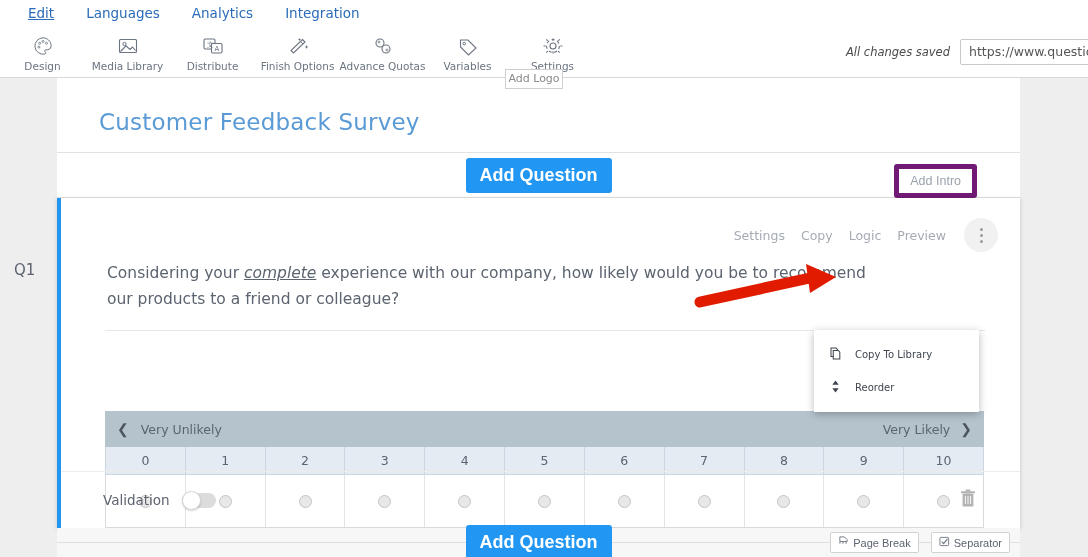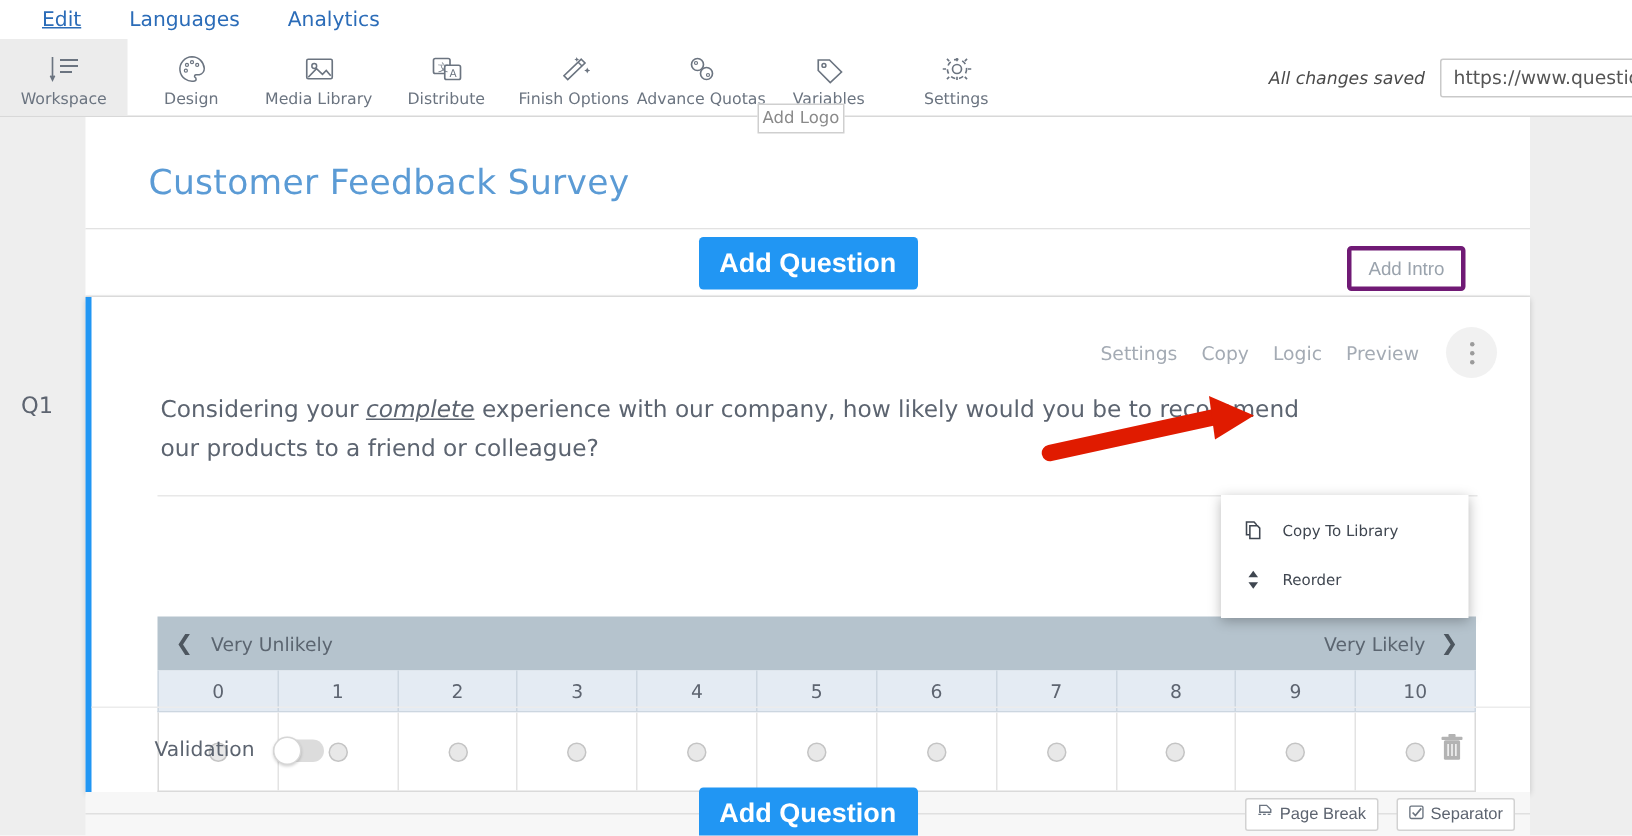--- a/index.html
+++ b/index.html
@@ -84,21 +84,21 @@
     display: flex; align-items: center; justify-content: center;
   }
   .btn-blue {
     background: #2196f3; color: #ffffff; font-size: 18px; font-weight: bold;
     border: none; border-radius: 3px; padding: 7px 14px; cursor: pointer;
     white-space: nowrap;
   }
   .btn-ghost {
     position: absolute; right: 43px; top: 11px;
     background: #ffffff; color: #9aa3ad; font-size: 12.5px;
-    border: 3px solid #701a75; border-radius: 3px; padding: 5px 11px; cursor: pointer;
+    border: 5px solid #701a75; border-radius: 3px; padding: 5px 11px; cursor: pointer;
   }
 
   
   .q-card {
     position: absolute; top: 120px; left: 57px; width: 963px; height: 330px;
     background: #ffffff; border-left: 4px solid #2196f3;
     box-shadow: 0 1px 4px rgba(0,0,0,.18);
   }
   .q-actions {
     position: absolute; top: 20px; right: 22px; display: flex;
@@ -197,35 +197,25 @@
 </style>
 </head>
 <body>
 
 <div class="app">
 
   <div class="topnav">
     <div class="topnav-item active">Edit</div>
     <div class="topnav-item">Languages</div>
     <div class="topnav-item">Analytics</div>
+    <div class="topnav-item">Integration</div>
   </div>
 
   <div class="toolbar">
 
-    <div class="tool active">
-      <span class="ico">
-        <svg width="24" height="20" viewBox="0 0 24 20">
-            <path d="M4 2 L4 16 M2.6 14.4 L4 17.4 L5.4 14.4" fill="none" stroke="#6b7480" stroke-width="1.1"></path>
-            <line x1="9" y1="4" x2="21" y2="4" stroke="#6b7480" stroke-width="1.2"></line>
-            <line x1="9" y1="8" x2="21" y2="8" stroke="#6b7480" stroke-width="1.2"></line>
-            <line x1="9" y1="12" x2="17" y2="12" stroke="#6b7480" stroke-width="1.2"></line>
-          </svg>
-      </span>
-      <span class="lbl">Workspace</span>
-    </div>
 
     <div class="tool">
       <span class="ico">
         <svg width="24" height="20" viewBox="0 0 24 22">
             <path d="M12 2a9 9 0 1 0 2 17.8c1.4-.3 1.2-2 .3-2.6-.9-.7-.4-2 .8-2h2.3A4.6 4.6 0 0 0 21 10.5C20.6 5.8 16.8 2 12 2z" fill="none" stroke="#6b7480" stroke-width="1.1"></path>
             <circle cx="8.3" cy="8" r="1.1" fill="none" stroke="#6b7480" stroke-width=".9"></circle>
             <circle cx="12" cy="6" r="1.1" fill="none" stroke="#6b7480" stroke-width=".9"></circle>
             <circle cx="15.8" cy="8" r="1.1" fill="none" stroke="#6b7480" stroke-width=".9"></circle>
             <circle cx="7.5" cy="12.2" r="1.1" fill="none" stroke="#6b7480" stroke-width=".9"></circle>
           </svg>

